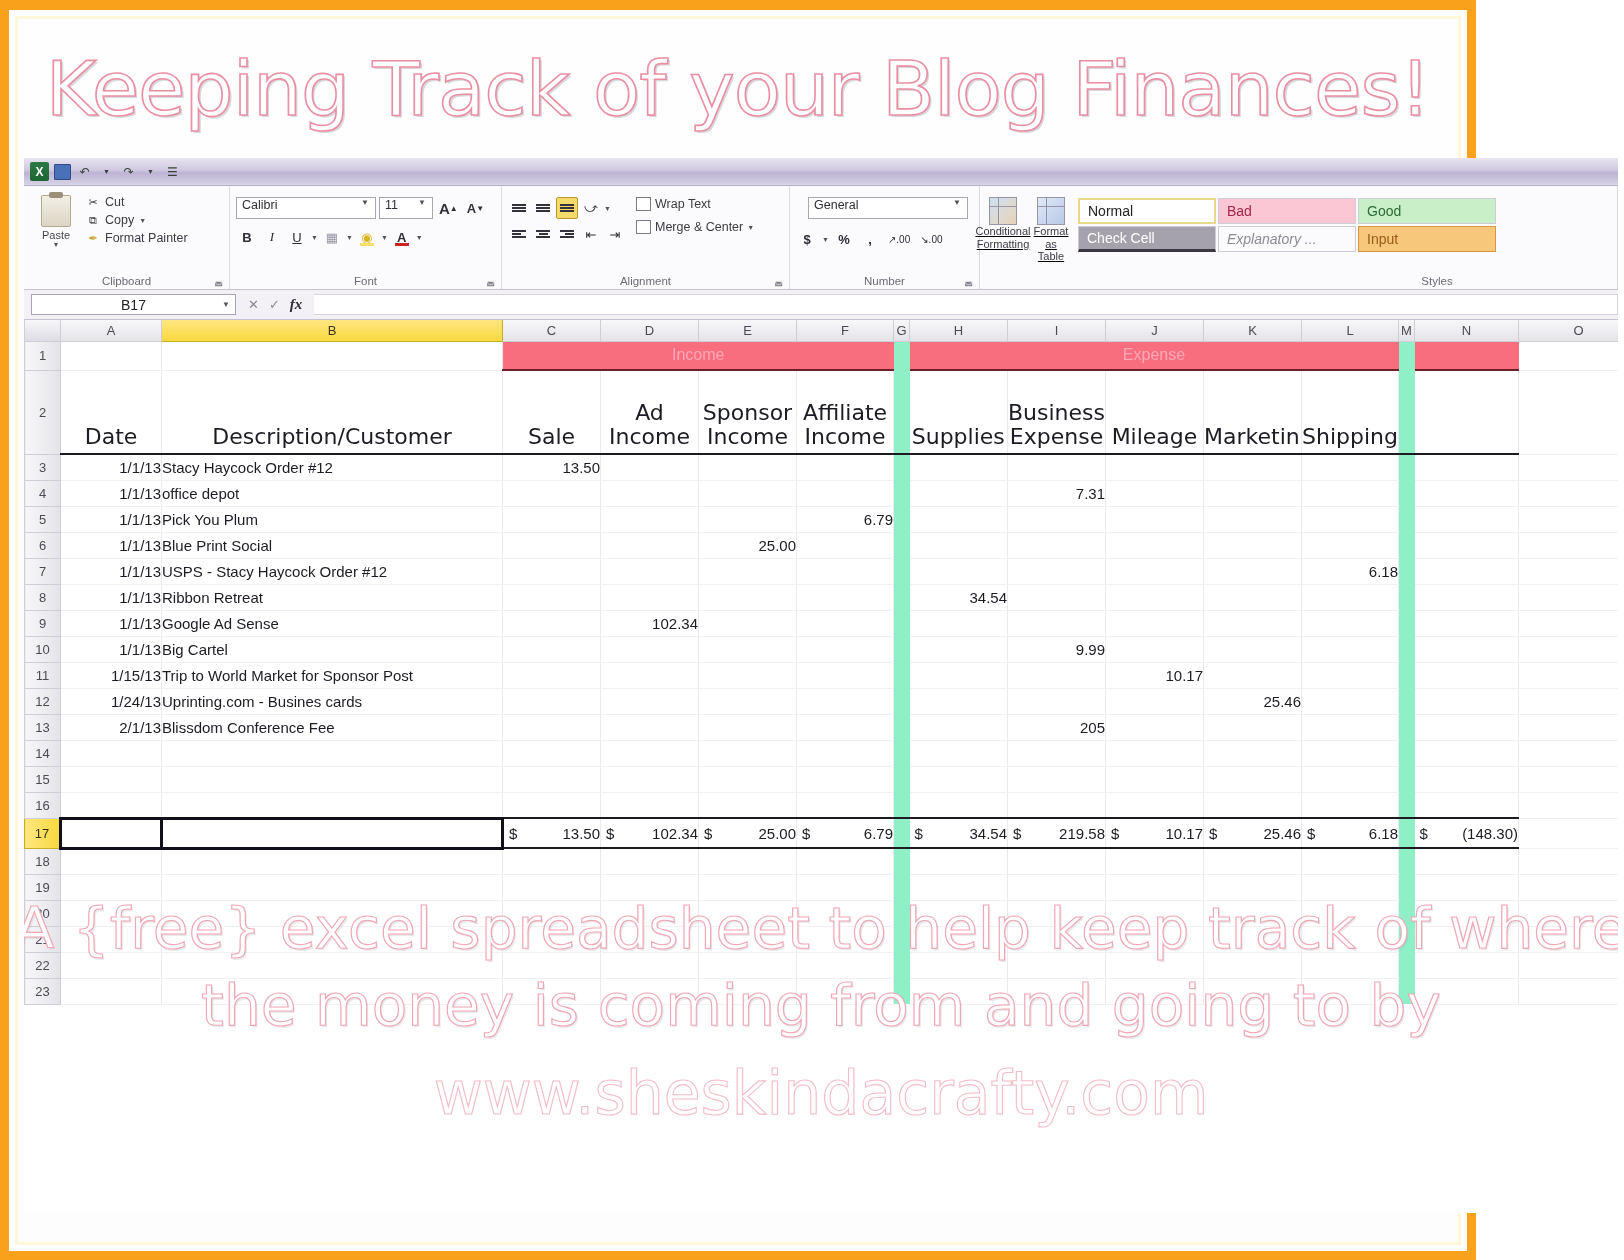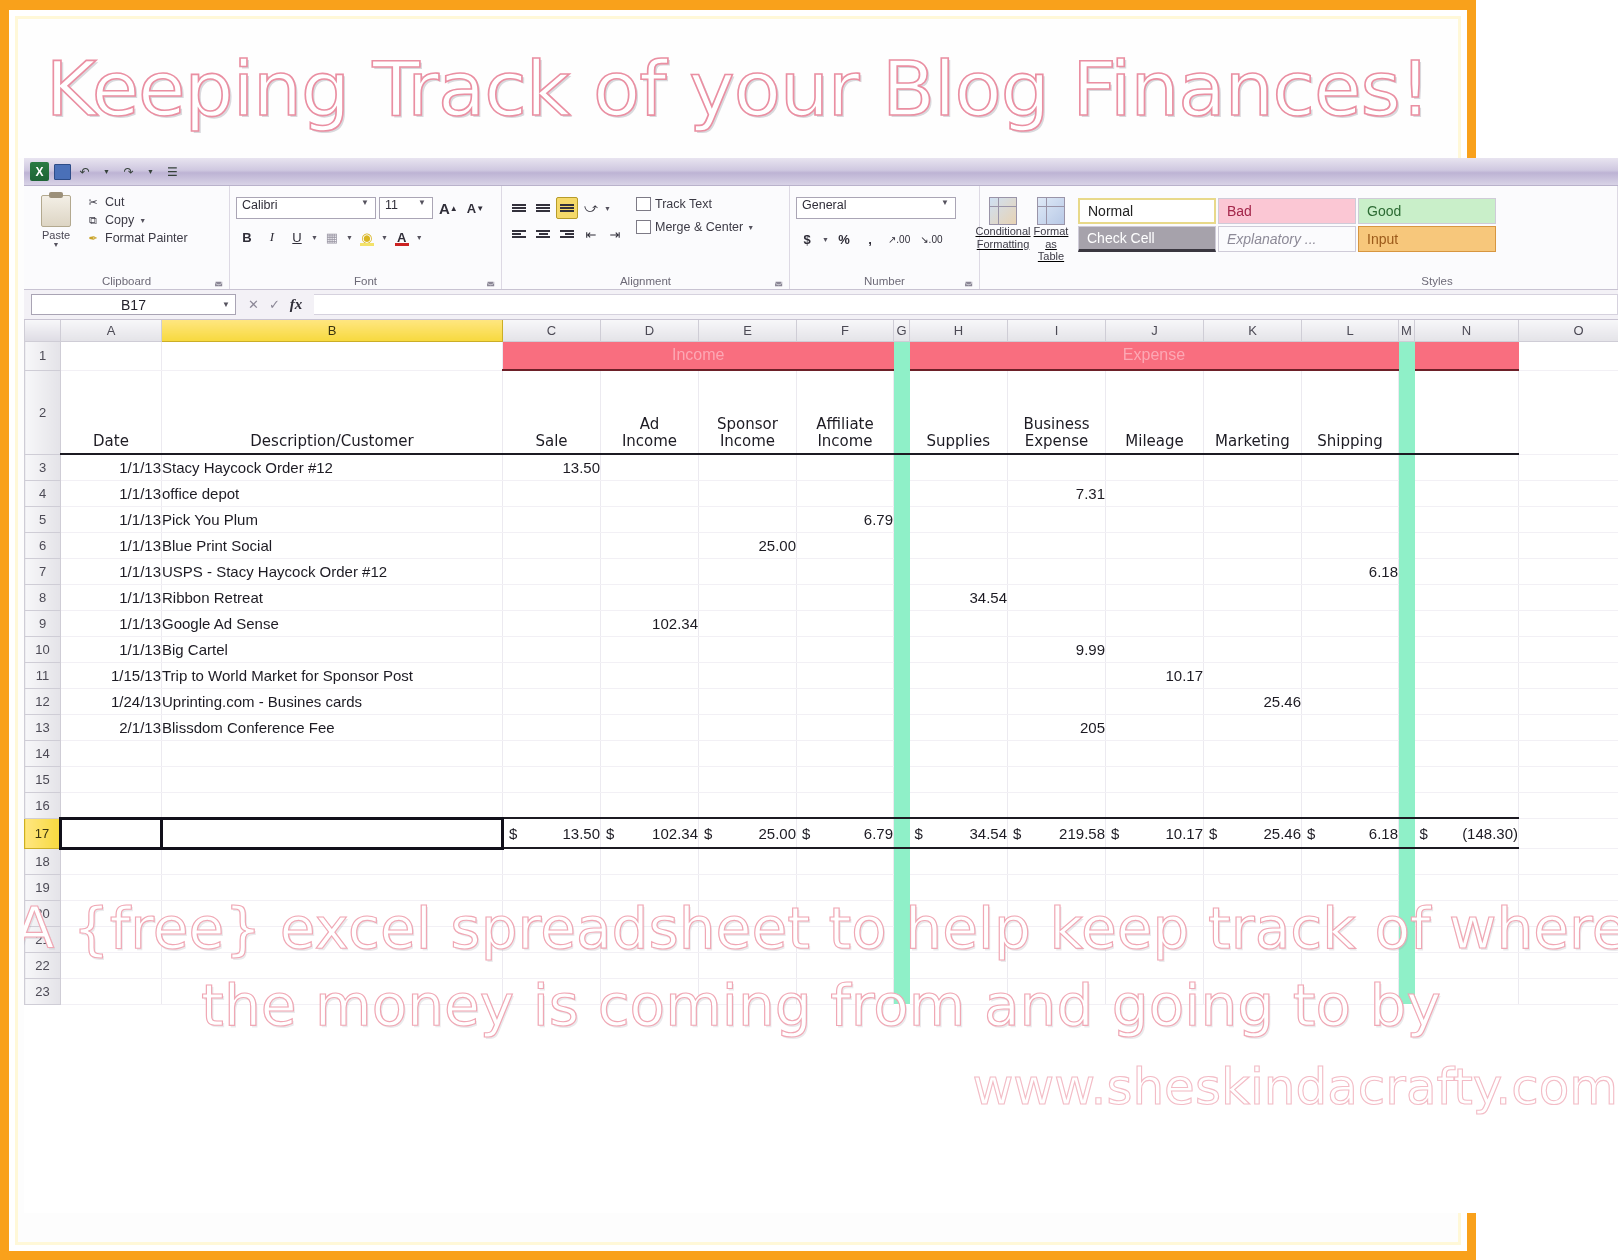--- a/index.html
+++ b/index.html
@@ -177,21 +177,21 @@
   .align-row { display:flex; align-items:center; gap:2px; }
   .lines-ico { display:inline-flex; flex-direction:column; gap:1.5px; width:14px; }
   .lines-ico i { display:block; height:1.6px; background:#33313c; }
   .wrap-item { display:flex; align-items:center; gap:4px; font-size:12.5px; color:#3c3a45; white-space:nowrap; }
   .wrap-ico {
     width:15px;height:14px;border:1px solid #7d7a86; background:#fff; position:relative;
   }
   .highlighted-ico { background:#f5d96a; border:1px solid #b79c2a; }
 
   
-  .numfmt { width:160px; }
+  .numfmt { width:160px;margin-left:12px; }
   .num-row2 { display:flex; align-items:center; gap:4px; margin-top:5px; }
 
   
   .styles-icons { display:flex; gap:14px; padding-top:2px;text-decoration:underline; }
   .cf-ico {
     width:34px; display:flex; flex-direction:column; align-items:center; font-size:11px;
     color:#3c3a45; text-align:center; line-height:1.15;
   }
   .cf-glyph {
     width:28px; height:28px; border:1px solid #9a94a8;
@@ -283,21 +283,21 @@
     font-size:16px;
     border-bottom: 2px solid #6d2028;
     border-right:none;
   }
   tr.r1 td.cell { height: 29px; }
   tr.r2 td.cell {
     height: 84px;
     vertical-align: bottom;
     padding-bottom: 4px;
     border-bottom: 2.5px solid #1c1a22;
-    font-size: 15px;
+    font-size: 22px;
     font-family: "DejaVu Sans", sans-serif;
     color:#1d1b23;
   }
   td.hdr2 { text-align:center; line-height:1.1; }
   .hdr2-top { display:block; }
 
   
   td.greencol { background: #8ff0c8; border-right:none; border-bottom:none; }
   tr.r2 td.greencol { border-bottom: 2.5px solid #1c1a22; }
 
@@ -328,24 +328,23 @@
     font-size: 57px;
     line-height: 1.35;
     white-space: nowrap;
     text-shadow: 1.5px 1.5px 0 rgba(160,160,170,.22);
     transform: scaleX(1.02);
   }
   .cap-url {
     font-family: "DejaVu Sans", sans-serif;
     color: #ffffff;
     -webkit-text-stroke: 1.1px #f3bcc6;
-    font-size: 50px;
+    font-size: 60px;
     margin-top: 14px;
     white-space: nowrap;
-    text-align: right;
   }
 </style>
 </head>
 <body>
 
 <div id="page">
 <div id="inner">
 
   <div id="banner">
     <div id="banner-title">Keeping Track of your Blog Finances!</div>
@@ -488,21 +487,21 @@
                       <i></i>
                     </span>
                   </span>
               <span class="ico-btn">⇤</span>
               <span class="ico-btn">⇥</span>
             </div>
           </div>
           <div class="align-grid" style="gap:9px">
             <div class="wrap-item">
               <span class="wrap-ico"></span>
-              <span>Track Text</span>
+              <span>Wrap Text</span>
             </div>
             <div class="wrap-item">
               <span class="wrap-ico"></span>
               <span>Merge &amp; Center</span>
               <span class="tinycaret">▼</span>
             </div>
           </div>
         </div>
         <div class="rgroup-label">Alignment</div>
         <span style="position:absolute;bottom:3px;right:6px;font-size:9px;color:#8b8796">◛</span>

